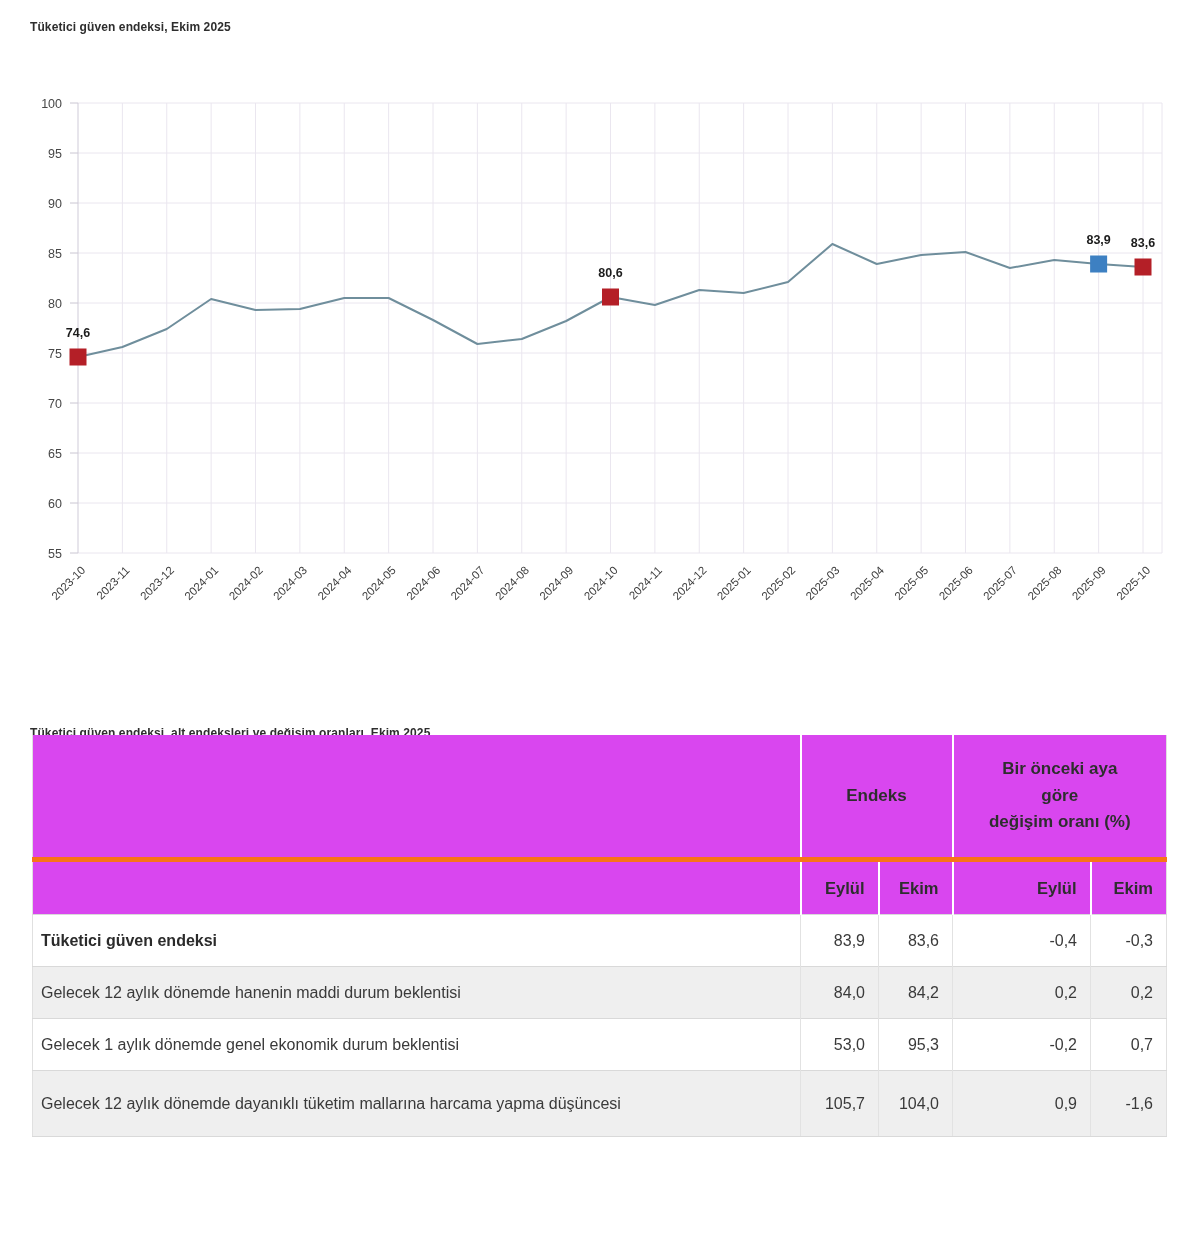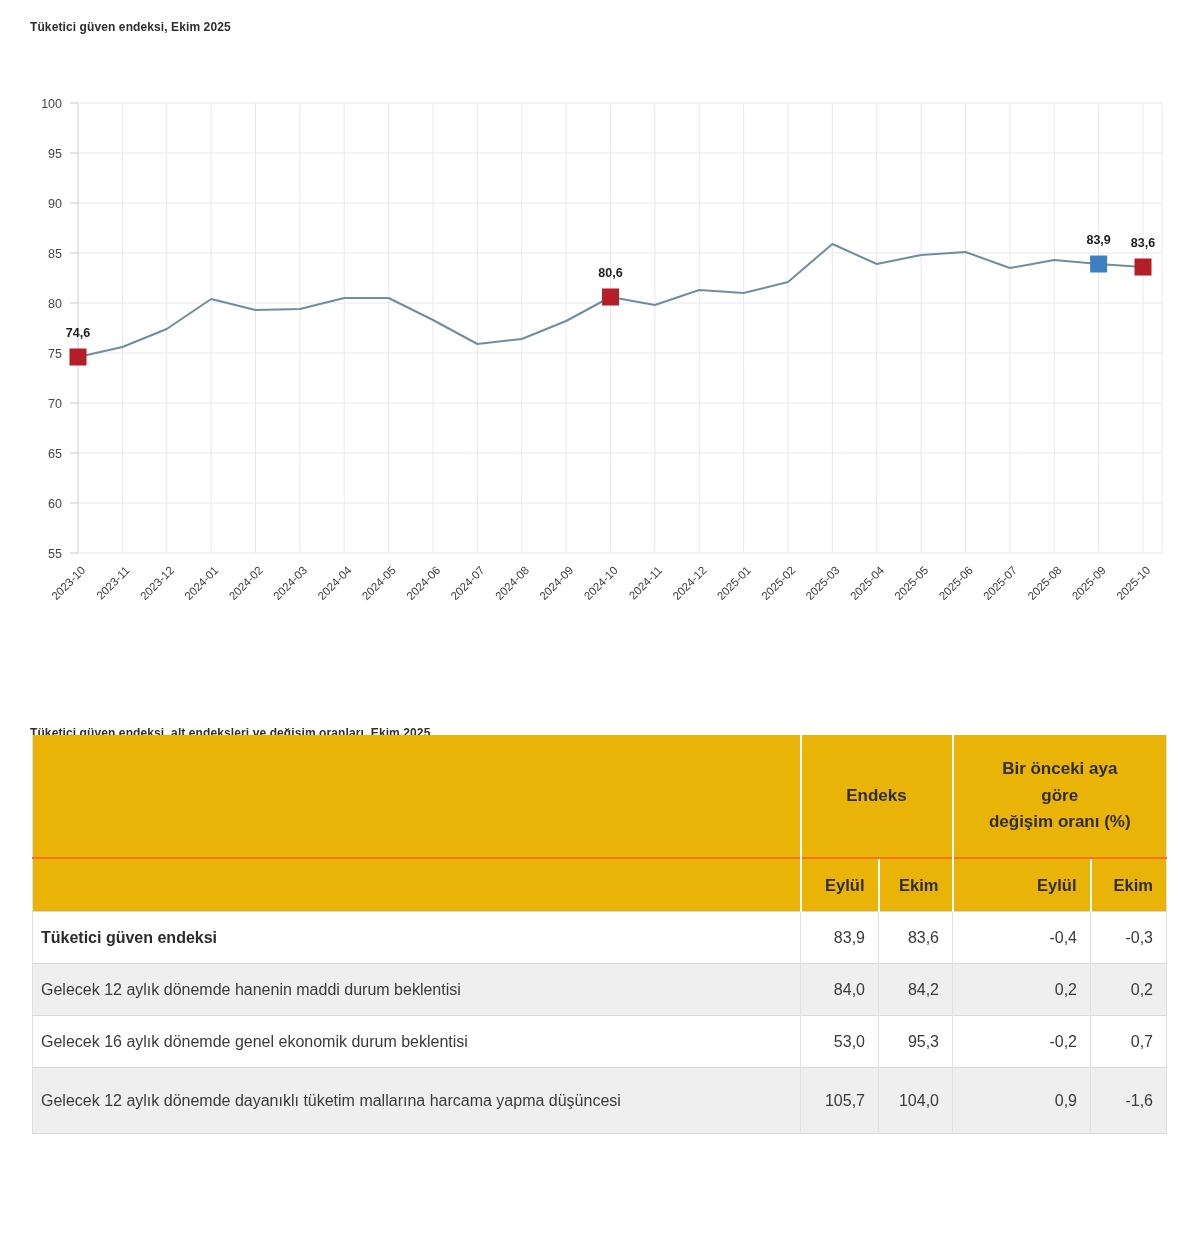--- a/index.html
+++ b/index.html
@@ -26,31 +26,31 @@
     position:absolute;left:32px;top:735px;
     width:1134px;border-collapse:collapse;table-layout:fixed;
     font-size:16px;
   }
   col.c-label{width:768px;}
   col.c-e1{width:78px;}
   col.c-e2{width:74px;}
   col.c-d1{width:138px;}
   col.c-d2{width:76px;}
   thead th{
-    background:#eab308;
+    background:#d946ef;
     font-weight:bold;color:#2e2e2e;
     border-left:2px solid #ffffff;
   }
   thead th:first-child{border-left:none;}
   thead tr.group-row th{height:120px;font-size:17px;text-align:center;vertical-align:middle;}
   thead tr.group-row th.wrap{white-space:pre-line;line-height:1.55;}
   thead tr.month-row th{
     height:50px;font-size:16.5px;text-align:right;
     padding-right:13px;vertical-align:middle;
-    border-top:2px solid #f97316;
+    border-top:5px solid #f97316;
   }
   tbody td{
     border-top:1px solid #d9d9d9;
     vertical-align:middle;color:#3a3a3a;
   }
   tbody tr{height:52px;background:#ffffff;}
   tbody tr:nth-child(even){background:#efefef;}
   tbody tr.tall{height:66px;}
   td.lbl{padding:6px 10px 6px 8px;text-align:left;}
   td.lbl.just{text-align:justify;text-justify:inter-word;}
@@ -192,21 +192,21 @@
       <td class="num">-0,3</td>
     </tr>
     <tr>
       <td class="lbl">Gelecek 12 aylık dönemde hanenin maddi durum beklentisi</td>
       <td class="num">84,0</td>
       <td class="num">84,2</td>
       <td class="num">0,2</td>
       <td class="num">0,2</td>
     </tr>
     <tr>
-      <td class="lbl">Gelecek 16 aylık dönemde genel ekonomik durum beklentisi</td>
+      <td class="lbl">Gelecek 1 aylık dönemde genel ekonomik durum beklentisi</td>
       <td class="num">53,0</td>
       <td class="num">95,3</td>
       <td class="num">-0,2</td>
       <td class="num">0,7</td>
     </tr>
     <tr class="tall">
       <td class="lbl just">Gelecek 12 aylık dönemde dayanıklı tüketim mallarına harcama yapma düşüncesi</td>
       <td class="num">105,7</td>
       <td class="num">104,0</td>
       <td class="num">0,9</td>

